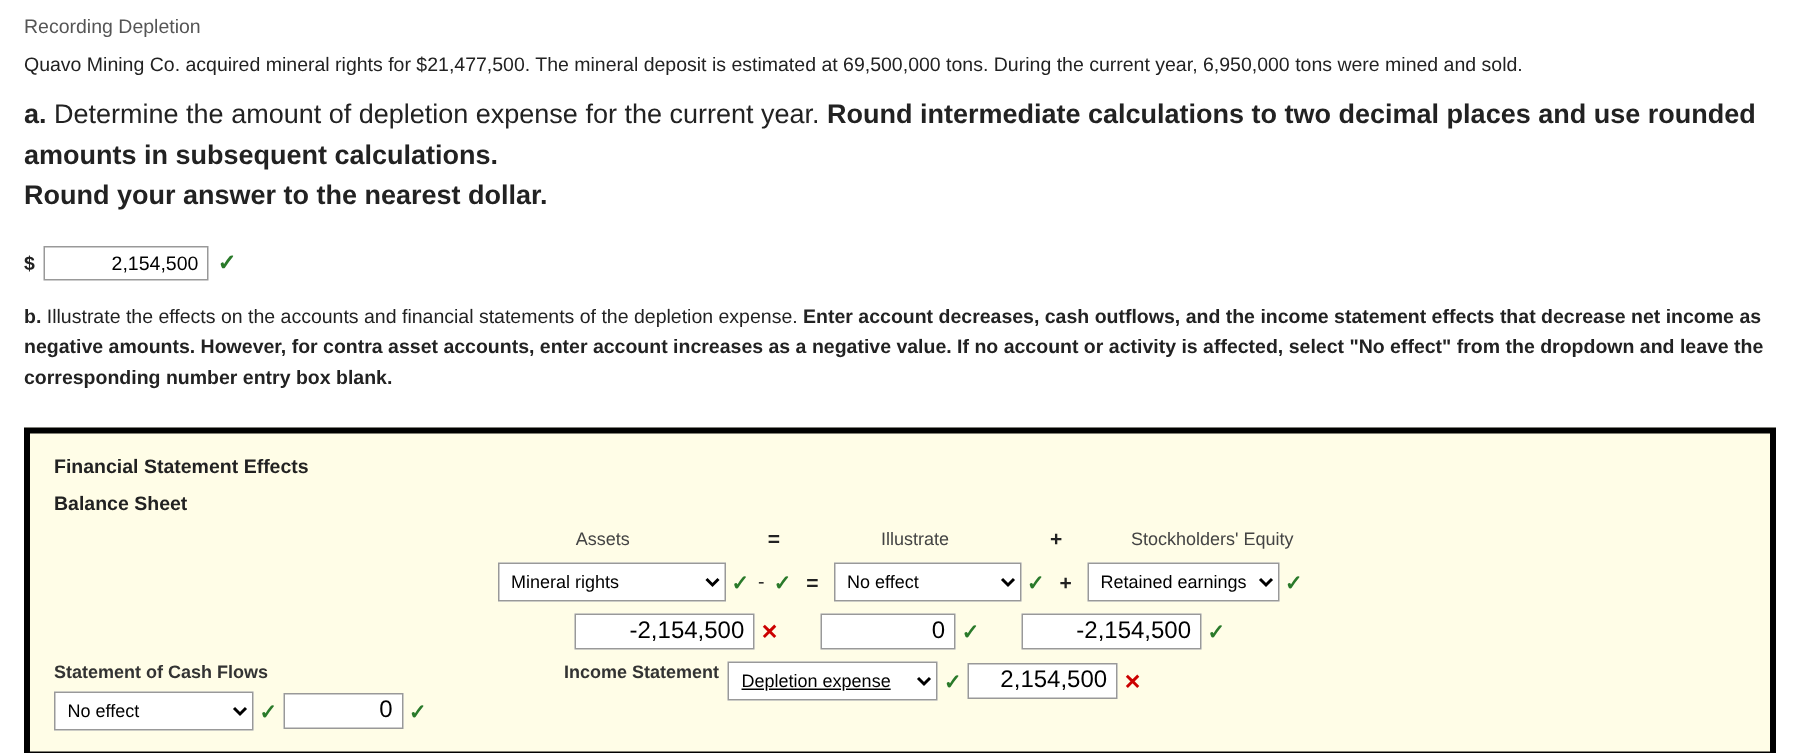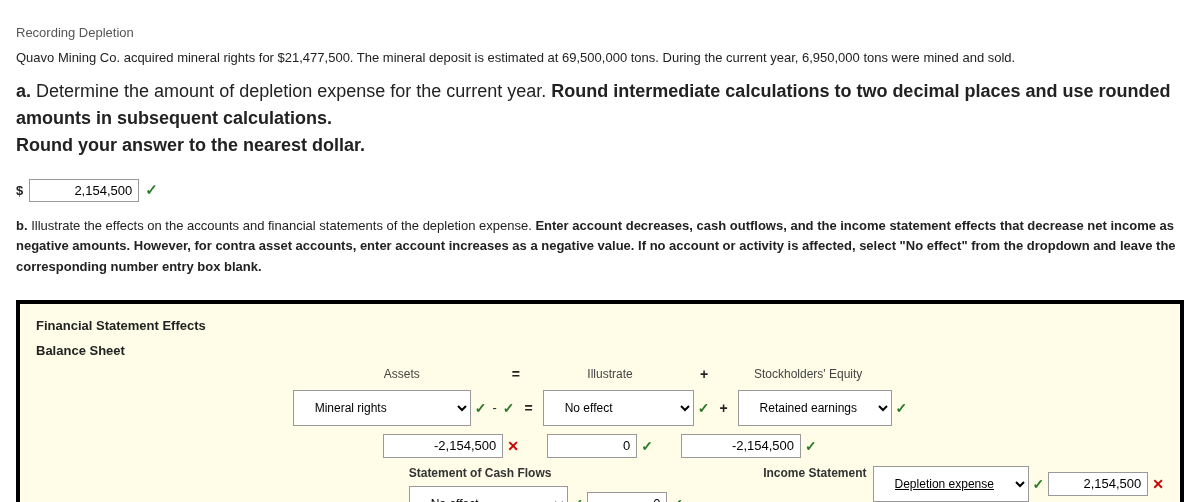--- a/index.html
+++ b/index.html
@@ -7,21 +7,20 @@
       font-family: Arial, sans-serif;
       font-size: 13px;
       background: #fff;
       color: #222;
       padding: 10px 16px;
     }
     .page-title {
       font-size: 13px;
       color: #555;
       margin-bottom: 8px;
-      margin-top: 15px;
     }
     .intro-text {
       font-size: 13px;
       margin-bottom: 10px;
       line-height: 1.5;
     }
     .part-a-instruction {
       font-size: 18px;
       margin-bottom: 20px;
       line-height: 1.5;
@@ -93,30 +92,30 @@
       margin: 0 4px;
     }
     .dropdown-group {
       display: flex;
       align-items: center;
       gap: 4px;
     }
     select.field-select {
       border: 1px solid #999;
       background: #fff;
-      padding: 2px 17px;
+      padding: 2px 4px;
       font-size: 12px;
-      height: 36px;
+      height: 26px;
       min-width: 120px;
     }
     input.field-input {
       border: 1px solid #999;
       background: #fff;
       padding: 2px 6px;
-      font-size: 13px;
+      font-size: 16px;
       height: 24px;
       width: 100px;
       text-align: right;
     }
     .x-icon {
       color: #cc0000;
       font-size: 14px;
       font-weight: bold;
     }
     .green-check {
@@ -124,21 +123,21 @@
       font-size: 14px;
       font-weight: bold;
     }
     .minus-label {
       font-size: 13px;
       margin: 0 2px;
     }
     .lower-row {
       display: flex;
       align-items: flex-start;
-      justify-content: flex-end;
+      justify-content: flex-start;
       margin-top: 6px;
       gap: 80px;
     }
     .cash-flow-section {
       display: flex;
       flex-direction: column;
       align-items: flex-start;
       gap: 6px;
       min-width: 260px;
     }

